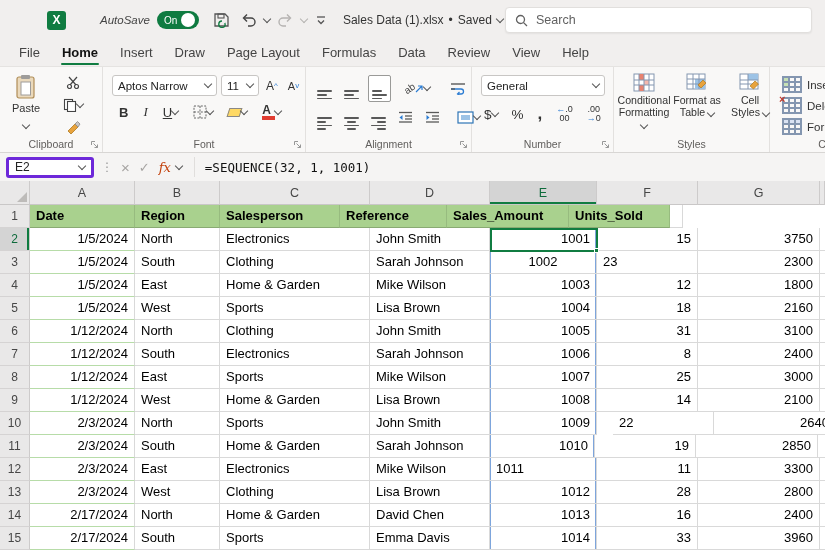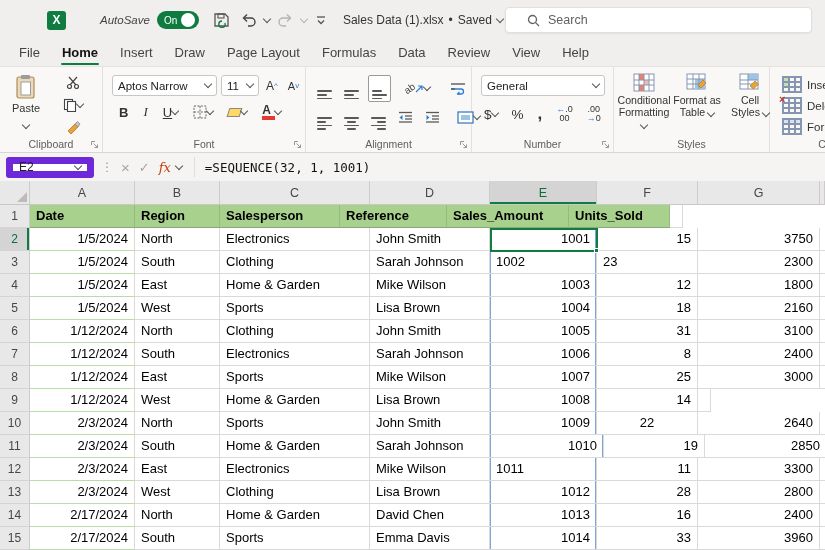--- a/index.html
+++ b/index.html
@@ -14,21 +14,21 @@
   .toggle{margin-left:7px;width:42px;height:18px;border-radius:9px;background:#0F7B41;display:flex;align-items:center;cursor:pointer;}
   .toggle .on{color:#fff;font-size:10px;margin-left:7px;}
   .toggle .knob{width:14px;height:14px;border-radius:50%;background:#fff;margin-left:4px;}
   .qat{display:flex;align-items:center;margin-left:12px;gap:6px;}
   .qat .btn{display:flex;align-items:center;padding:2px;border-radius:3px;}
   .doc-title{margin-left:14px;font-size:12px;color:#333;display:flex;align-items:center;gap:5px;white-space:nowrap;}
   .chev{width:6px;height:6px;border-right:1.3px solid #555;border-bottom:1.3px solid #555;display:inline-block;
     transform:rotate(45deg);margin-top:-3px;}
   .chev.dim{border-color:#b5b3b1;}
   .searchbox{position:absolute;left:505px;top:7px;width:307px;height:26px;background:#fff;border:1px solid #E1DFDD;
-    border-radius:4px;display:flex;align-items:center;box-shadow:0 1px 2px rgba(0,0,0,.06);padding-left:12px;}
+    border-radius:4px;display:flex;align-items:center;box-shadow:0 1px 2px rgba(0,0,0,.06);}
   .searchbox .ph{color:#616161;font-size:12.5px;margin-left:8px;}
 
   
   .menubar{position:absolute;left:0;top:40px;width:825px;height:26px;display:flex;align-items:flex-end;padding-left:8px;}
   .tab{font-size:13px;color:#444;padding:4px 11px 6px 11px;position:relative;cursor:pointer;white-space:nowrap;}
   .tab.active{font-weight:bold;color:#111;}
   .tab.active::after{content:"";position:absolute;left:10px;right:10px;bottom:1px;height:2.5px;background:#107C41;border-radius:2px;}
 
   
   .ribbon{position:absolute;left:0;top:66px;width:825px;height:87px;background:#F9F8F7;border-top:1px solid #E5E3E1;border-bottom:1px solid #D8D6D4;display:flex;}
@@ -52,21 +52,21 @@
   .numsym{font-size:13.5px;color:#333;}
   .decic{font-size:9px;color:#333;line-height:9px;text-align:center;}
   .decic b{color:#2B7CD3;}
   .stylebtn{display:inline-flex;flex-direction:column;align-items:center;width:52px;font-size:10.6px;color:#333;line-height:12px;text-align:center;cursor:pointer;}
   .cellrow{display:flex;align-items:center;gap:5px;font-size:11.5px;color:#333;white-space:nowrap;margin-bottom:4px;cursor:pointer;}
   .mgrid{display:grid;grid-template-columns:repeat(3,6px);grid-template-rows:repeat(3,5px);border:1px solid #8496B0;}
   .mgrid i{border:0.5px solid #8496B0;}
 
   
   .formulabar{position:absolute;left:0;top:153px;width:825px;height:28px;background:#F5F4F3;display:flex;align-items:center;}
-  .namebox{width:88px;height:21px;margin-left:6px;background:#fff;border:7px solid #6d28d9;border-radius:3px;display:flex;align-items:center;justify-content:space-between;padding:0 6px;font-size:12px;color:#222;}
+  .namebox{width:88px;height:21px;margin-left:6px;background:#fff;border:3px solid #6d28d9;border-radius:3px;display:flex;align-items:center;justify-content:space-between;padding:0 6px;font-size:12px;color:#222;}
   .fbtns{display:flex;align-items:center;gap:9px;margin-left:8px;font-size:13px;color:#A6A4A2;}
   .fx{font-family:"DejaVu Serif",serif;font-style:italic;font-size:13px;color:#c2410c;}
   .formula-text{margin-left:12px;font-family:"DejaVu Sans Mono",monospace;font-size:12.5px;color:#111;border-left:1px solid #E0DEDC;padding-left:10px;height:20px;display:flex;align-items:center;}
 
   
   .grid{position:absolute;left:0;top:181px;width:825px;height:369px;background:#fff;}
   .srow{display:flex;}
   .ch,.rh,.cell,.hcell{flex-shrink:0;overflow:hidden;white-space:nowrap;}
   .ch{height:24px;background:#E9E8E8;border-right:1px solid #CDCBCB;border-bottom:1px solid #C9C7C7;
      display:flex;align-items:center;justify-content:center;font-size:12.5px;color:#474747;}
@@ -511,21 +511,21 @@
         <div class="cell" style="width: 101px; text-align: right;">15</div>
         <div class="cell" style="width: 122px; text-align: right;">3750</div>
         <div class="cell" style="width: 5px;"></div>
       </div>
       <div class="srow">
         <div class="rh" style="width: 30px;">3</div>
         <div class="cell colA" style="width: 105px; text-align: right;">1/5/2024</div>
         <div class="cell" style="width: 85px; text-align: left;">South</div>
         <div class="cell" style="width: 150px; text-align: left;">Clothing</div>
         <div class="cell" style="width: 120px; text-align: left;">Sarah Johnson</div>
-        <div class="cell spill" style="width: 107px; text-align: left;">1002</div>
+        <div class="cell spill" style="width: 107px; text-align: center;">1002</div>
         <div class="cell" style="width: 101px; ">23</div>
         <div class="cell" style="width: 122px; text-align: right;">2300</div>
         <div class="cell" style="width: 5px;"></div>
       </div>
       <div class="srow">
         <div class="rh" style="width: 30px;">4</div>
         <div class="cell colA" style="width: 105px; text-align: right;">1/5/2024</div>
         <div class="cell" style="width: 85px; text-align: left;">East</div>
         <div class="cell" style="width: 150px; text-align: left;">Home &amp; Garden</div>
         <div class="cell" style="width: 120px; text-align: left;">Mike Wilson</div>
@@ -579,40 +579,41 @@
         <div class="cell" style="width: 5px;"></div>
       </div>
       <div class="srow">
         <div class="rh" style="width: 30px;">9</div>
         <div class="cell colA" style="width: 105px; text-align: right;">1/12/2024</div>
         <div class="cell" style="width: 85px; text-align: left;">West</div>
         <div class="cell" style="width: 150px; text-align: left;">Home &amp; Garden</div>
         <div class="cell" style="width: 120px; text-align: left;">Lisa Brown</div>
         <div class="cell spill" style="width: 107px; text-align: right;">1008</div>
         <div class="cell" style="width: 101px; text-align: right;">14</div>
+        <div class="cell" style="width: 122px; text-align: right;">2100</div>
         <div class="cell" style="width: 5px;"></div>
       </div>
       <div class="srow">
         <div class="rh" style="width: 30px;">10</div>
         <div class="cell colA" style="width: 105px; text-align: right;">2/3/2024</div>
         <div class="cell" style="width: 85px; text-align: left;">North</div>
         <div class="cell" style="width: 150px; text-align: left;">Sports</div>
         <div class="cell" style="width: 120px; text-align: left;">John Smith</div>
         <div class="cell spill" style="width: 107px; text-align: right;">1009</div>
-        <div class="cell" style="width: 101px; text-align: center;">22</div>
+        <div class="cell" style="width: 101px; text-align: left; margin-left: 16px;">22</div>
         <div class="cell" style="width: 122px; text-align: right;">2640</div>
         <div class="cell" style="width: 5px;"></div>
       </div>
       <div class="srow">
         <div class="rh" style="width: 30px;">11</div>
         <div class="cell colA" style="width: 105px; text-align: right;">2/3/2024</div>
         <div class="cell" style="width: 85px; text-align: left;">South</div>
         <div class="cell" style="width: 150px; text-align: left;">Home &amp; Garden</div>
         <div class="cell" style="width: 120px; text-align: left;">Sarah Johnson</div>
-        <div class="cell spill" style="width: 114px; text-align: right;">1010</div>
+        <div class="cell spill" style="width: 105px; text-align: right;">1010</div>
         <div class="cell" style="width: 101px; text-align: right;">19</div>
         <div class="cell" style="width: 122px; text-align: right;">2850</div>
         <div class="cell" style="width: 5px;"></div>
       </div>
       <div class="srow">
         <div class="rh" style="width: 30px;">12</div>
         <div class="cell colA" style="width: 105px; text-align: right;">2/3/2024</div>
         <div class="cell" style="width: 85px; text-align: left;">East</div>
         <div class="cell" style="width: 150px; text-align: left;">Electronics</div>
         <div class="cell" style="width: 120px; text-align: left;">Mike Wilson</div>

